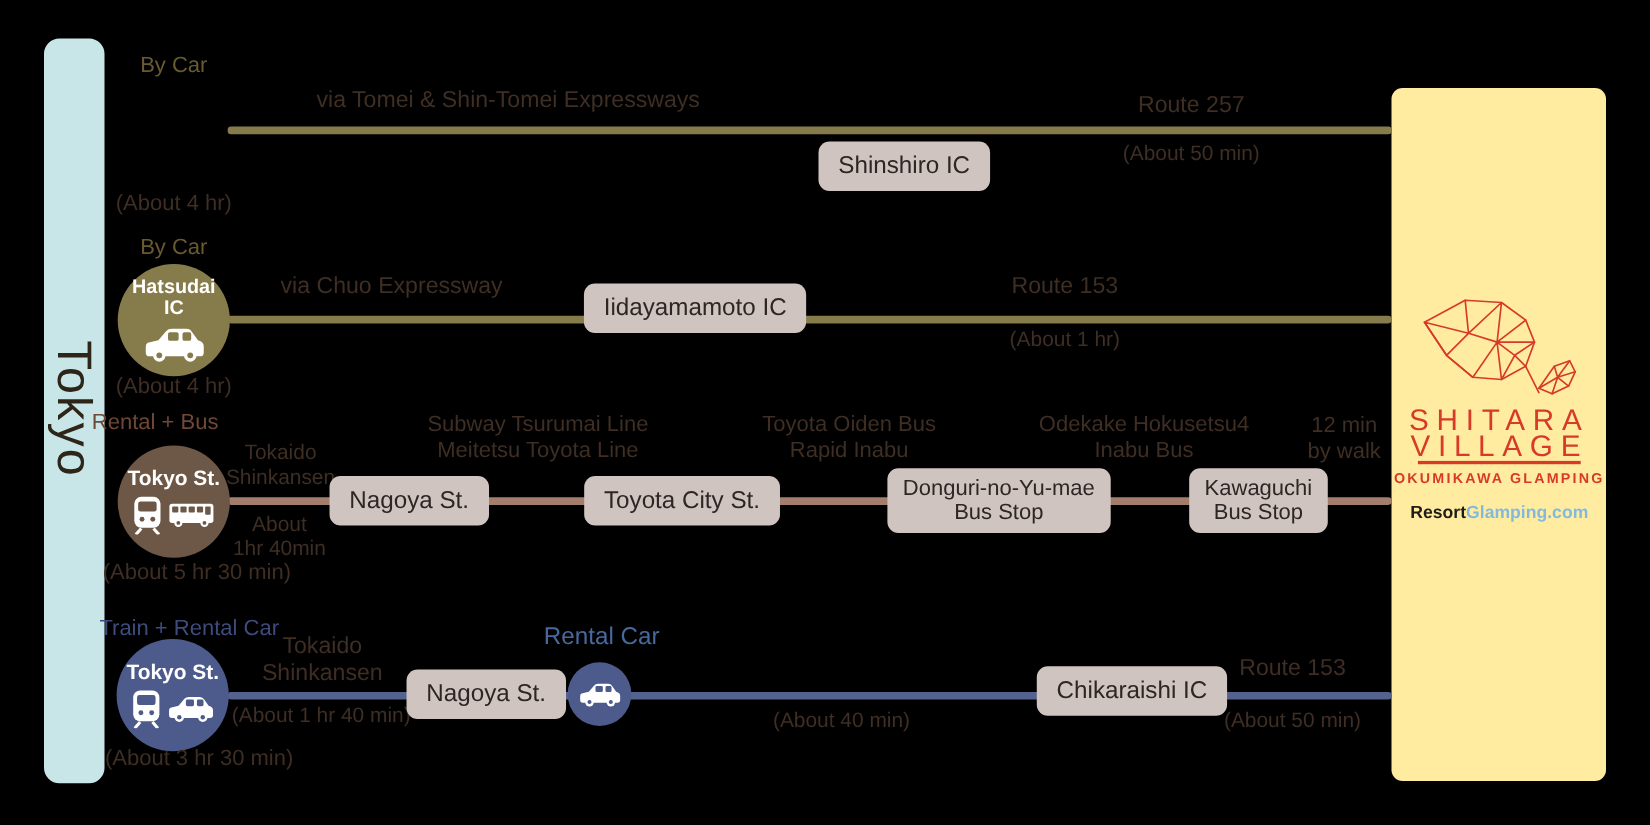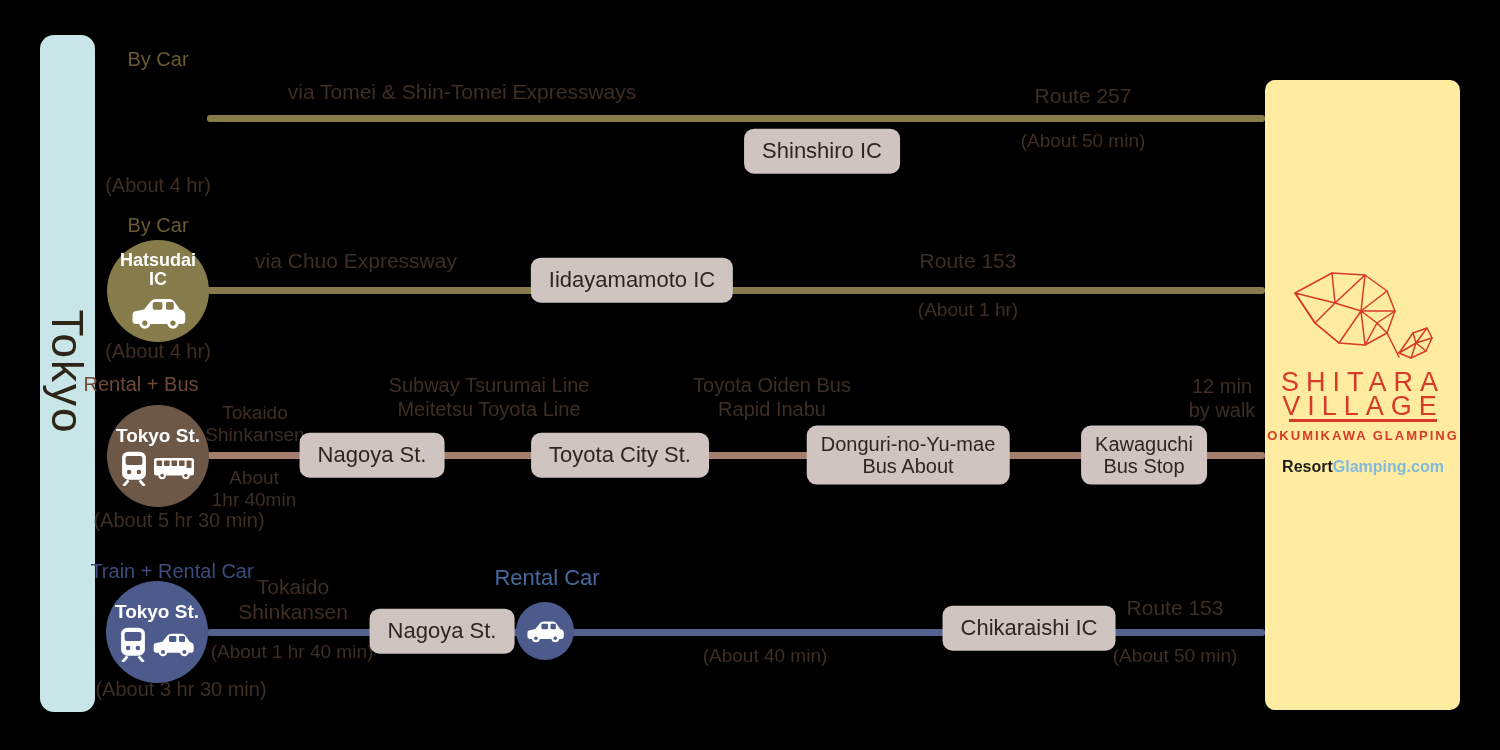--- a/index.html
+++ b/index.html
@@ -120,21 +120,23 @@
 Shinkansen</div>
   <div class="lbl t19" style="left:254px;top:489px;">About
 1hr 40min</div>
   <div class="stop" style="left:372px;top:455px;">Nagoya St.</div>
   <div class="lbl t20" style="left:489px;top:398px;">Subway Tsurumai Line
 Meitetsu Toyota Line</div>
   <div class="stop" style="left:620px;top:455px;">Toyota City St.</div>
   <div class="lbl t20" style="left:772px;top:398px;">Toyota Oiden Bus
 Rapid Inabu</div>
   <div class="stop small" style="left:908px;top:455px;">Donguri-no-Yu-mae
-Bus About</div>
+Bus Stop</div>
+  <div class="lbl t20" style="left:1040px;top:398px;">Odekake Hokusetsu4
+Inabu Bus</div>
   <div class="stop small" style="left:1144px;top:455px;">Kawaguchi
 Bus Stop</div>
   <div class="lbl t20" style="left:1222px;top:399px;">12 min
 by walk</div>
 
   <div class="line" style="left:207px;top:629px;width:1058px;background:var(--navy-line);"></div>
   <div class="lbl t20" style="left:172px;top:572px;color:var(--mode-train);">Train + Rental Car</div>
   <div class="hub" style="left:157px;top:632px;background:var(--navy-hub);--bg:var(--navy-hub);">
     <div class="nm" style="font-size:19px;">Tokyo St.</div>
     <div class="icons">

